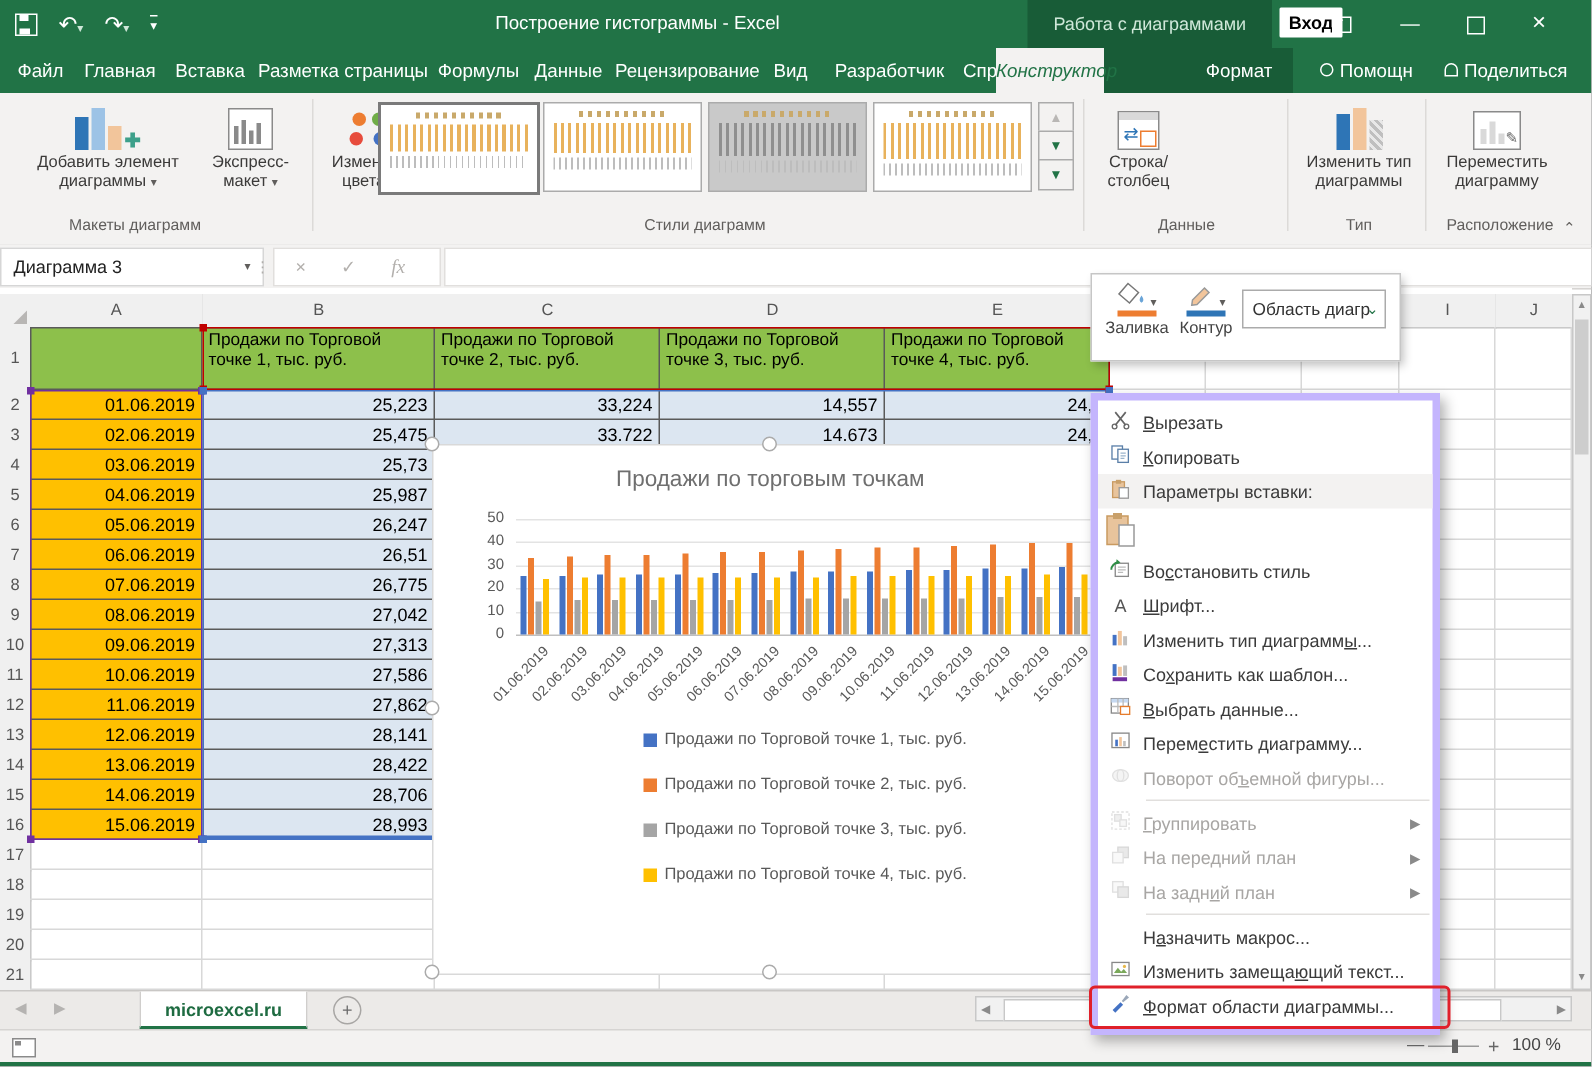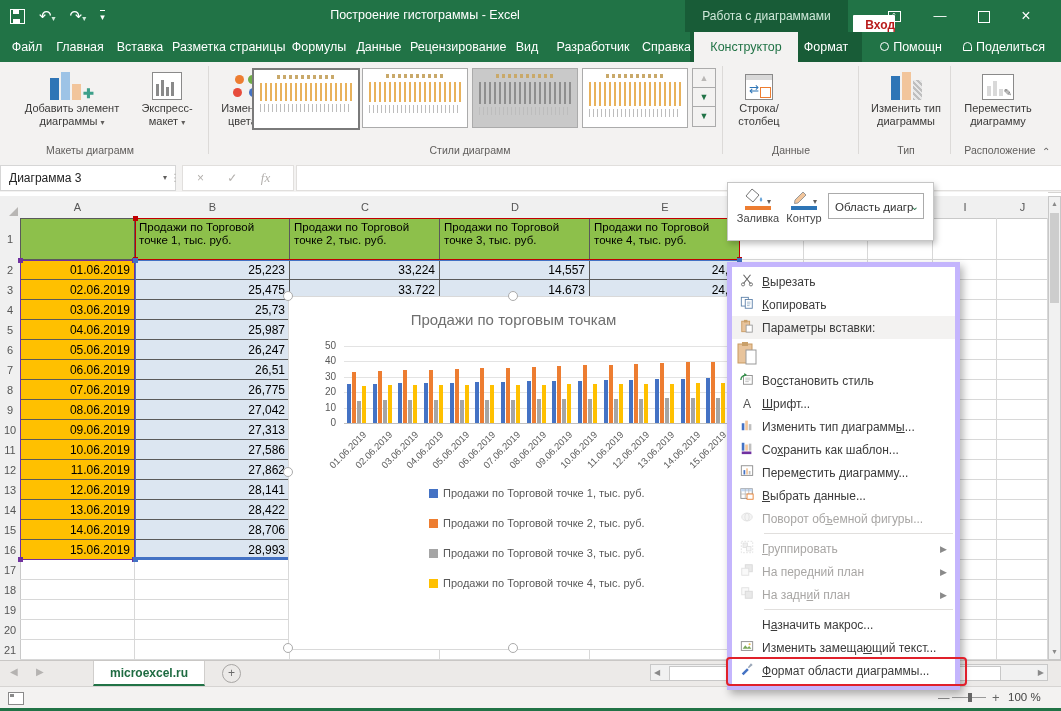--- a/index.html
+++ b/index.html
@@ -5,21 +5,21 @@
   html,body{margin:0;padding:0;background:#888;}
   .app{position:relative;width:1061px;height:711px;background:#fff;overflow:hidden;
        font-family:"Liberation Sans",sans-serif;font-size:12px;color:#333;}
   .abs{position:absolute;}
   
   .titlebar{left:0;top:0;width:1061px;height:32px;background:#217346;color:#fff;}
   .qat span{color:#fff;}
   .win-title{color:#fff;font-size:12.5px;text-align:center;}
   .ctx-block{background:#185c37;}
   .ctx-label{color:#cfe8d9;font-size:12px;text-align:center;line-height:32px;}
-  .signin{background:#fff;color:#b91c1c;font-weight:bold;font-size:12px;text-align:right;line-height:20px;border-radius:1px;margin-top:10px;}
+  .signin{background:#fff;color:#000000;font-weight:bold;font-size:12px;text-align:center;line-height:20px;border-radius:1px;}
   .winbtn{color:#fff;text-align:center;font-size:13px;line-height:30px;width:28px;height:30px;}
   
   .tabrow{left:0;top:32px;width:1061px;height:30px;background:#217346;}
   .rtab{position:absolute;top:0;height:30px;color:#fff;font-size:12.5px;text-align:center;line-height:30px;white-space:nowrap;}
   .rtab.active{background:#f3f2f1;color:#217346;}
   
   .ribbon{left:0;top:62px;width:1061px;height:101px;background:#f3f2f1;border-bottom:1px solid #d8d6d4;}
   .rgroup-label{position:absolute;top:82px;font-size:10.5px;color:#605e5c;text-align:center;}
   .rdivider{position:absolute;top:4px;width:1px;height:88px;background:#dcdad8;}
   .bigbtn{position:absolute;top:4px;text-align:center;font-size:11px;color:#3b3a39;line-height:13px;cursor:default;}
@@ -116,21 +116,21 @@
         <div class="rtab" style="left: 8px; width: 38px;"><span>Файл</span></div>
         <div class="rtab" style="left: 52px; width: 56px;"><span>Главная</span></div>
         <div class="rtab" style="left: 114px; width: 52px;"><span>Вставка</span></div>
         <div class="rtab" style="left: 172px; width: 112px;"><span>Разметка страницы</span></div>
         <div class="rtab" style="left: 290px; width: 58px;"><span>Формулы</span></div>
         <div class="rtab" style="left: 352px; width: 54px;"><span>Данные</span></div>
         <div class="rtab" style="left: 410px; width: 96px;"><span>Рецензирование</span></div>
         <div class="rtab" style="left: 510px; width: 34px;"><span>Вид</span></div>
         <div class="rtab" style="left: 548px; width: 90px;"><span>Разработчик</span></div>
         <div class="rtab" style="left: 642px; width: 46px;"><span>Справка</span></div>
-        <div class="rtab active" style="left: 694px; width: 104px;"><span>Конструктор</span></div>
+        <div class="rtab active" style="left: 664px; width: 72px; font-style: italic;"><span>Конструктор</span></div>
         <div class="rtab" style="left: 794px; width: 64px;"><span>Формат</span></div>
         <div class="rtab" style="left: 866px; width: 90px;"><span style="display:inline-block;width:7px;height:7px;border:1.2px solid #fff;border-radius:50%;margin-right:4px;"></span><span>Помощн</span></div>
         <div class="rtab" style="left: 958px; width: 92px;"><span style="display:inline-block;width:7px;height:7px;border:1.2px solid #fff;border-radius:50% 50% 0 0;margin-right:4px;"></span><span>Поделиться</span></div>
       </div>
   </div>
 
   <div class="abs ribbon">
     <div class="bigbtn" style="left:14px;width:116px;">
       <div class="ic">
         <span style="width:9px;height:22px;background:#2e75b6;margin-right:2px;"></span>
@@ -666,39 +666,39 @@
               <rect x="6" y="4" width="3" height="7" fill="#f2c59b"></rect>
               <rect x="10" y="3" width="3" height="8" fill="#bfbfbf"></rect>
               <rect x="2" y="12" width="11" height="3" fill="#7030a0"></rect>
             </svg></span>
         </span>
         <span style="">Со<u>х</u>ранить как шаблон...</span>
       </div>
       <div class="mi">
         <span class="gut">
           <span style=""><svg width="14" height="14" viewBox="0 0 16 16">
+              <rect x="1" y="2" width="13" height="11" fill="#fff" stroke="#888"></rect>
+              <rect x="1" y="2" width="13" height="3" fill="#c6d9f1"></rect>
+              <path d="M1 8 h13 M6 2 v11 M10 2 v11" stroke="#bbb"></path>
+              <rect x="8" y="8" width="7" height="6" fill="#fff" stroke="#e57c2c"></rect>
+            </svg></span>
+        </span>
+        <span style=""><u>В</u>ыбрать данные...</span>
+      </div>
+      <div class="mi">
+        <span class="gut">
+          <span style=""><svg width="14" height="14" viewBox="0 0 16 16">
               <rect x="1.5" y="2" width="13" height="11" fill="#fff" stroke="#888"></rect>
               <rect x="4" y="7" width="2" height="5" fill="#4472c4"></rect>
               <rect x="7" y="5" width="2" height="7" fill="#f2c59b"></rect>
               <rect x="10" y="8" width="2" height="4" fill="#bfbfbf"></rect>
             </svg></span>
         </span>
         <span style="">Перем<u>е</u>стить диаграмму...</span>
       </div>
-      <div class="mi">
-        <span class="gut">
-          <span style=""><svg width="14" height="14" viewBox="0 0 16 16">
-              <rect x="1" y="2" width="13" height="11" fill="#fff" stroke="#888"></rect>
-              <rect x="1" y="2" width="13" height="3" fill="#c6d9f1"></rect>
-              <path d="M1 8 h13 M6 2 v11 M10 2 v11" stroke="#bbb"></path>
-              <rect x="8" y="8" width="7" height="6" fill="#fff" stroke="#e57c2c"></rect>
-            </svg></span>
-        </span>
-        <span style=""><u>В</u>ыбрать данные...</span>
-      </div>
       <div class="mi dis">
         <span class="gut">
           <span style="opacity:.45;"><svg width="14" height="14" viewBox="0 0 16 16">
               <ellipse cx="8" cy="8" rx="6" ry="4.5" fill="#e8e8e8" stroke="#bbb"></ellipse>
               <ellipse cx="8" cy="8" rx="2.5" ry="4.5" fill="none" stroke="#bbb"></ellipse>
             </svg></span>
         </span>
         <span style="">Поворот об<u>ъ</u>емной фигуры...</span>
       </div>
       <div class="msep"></div>

